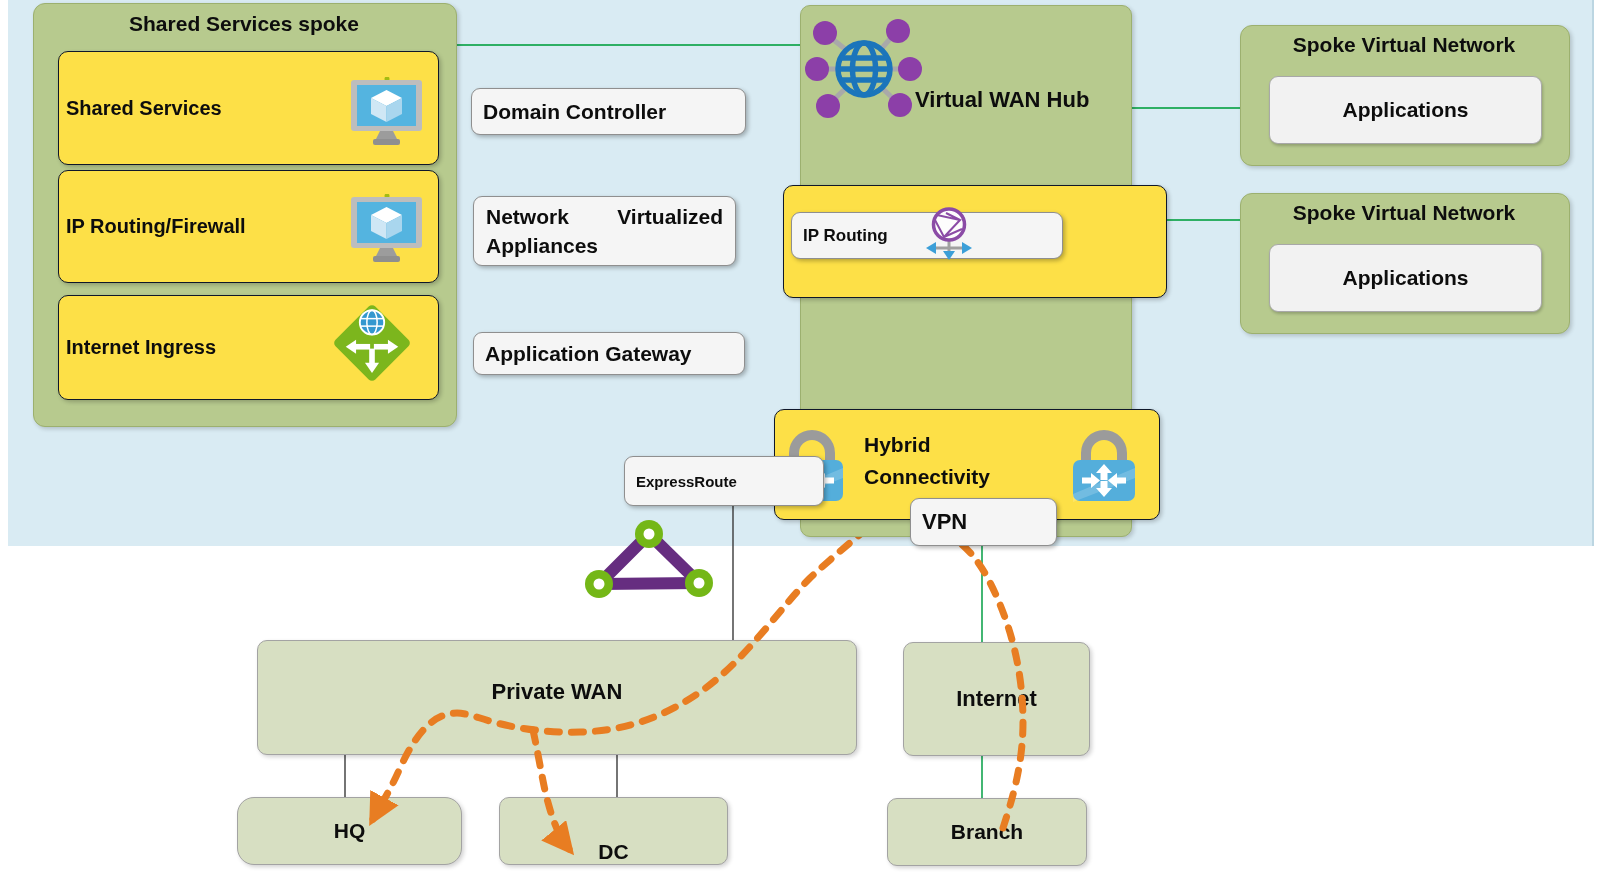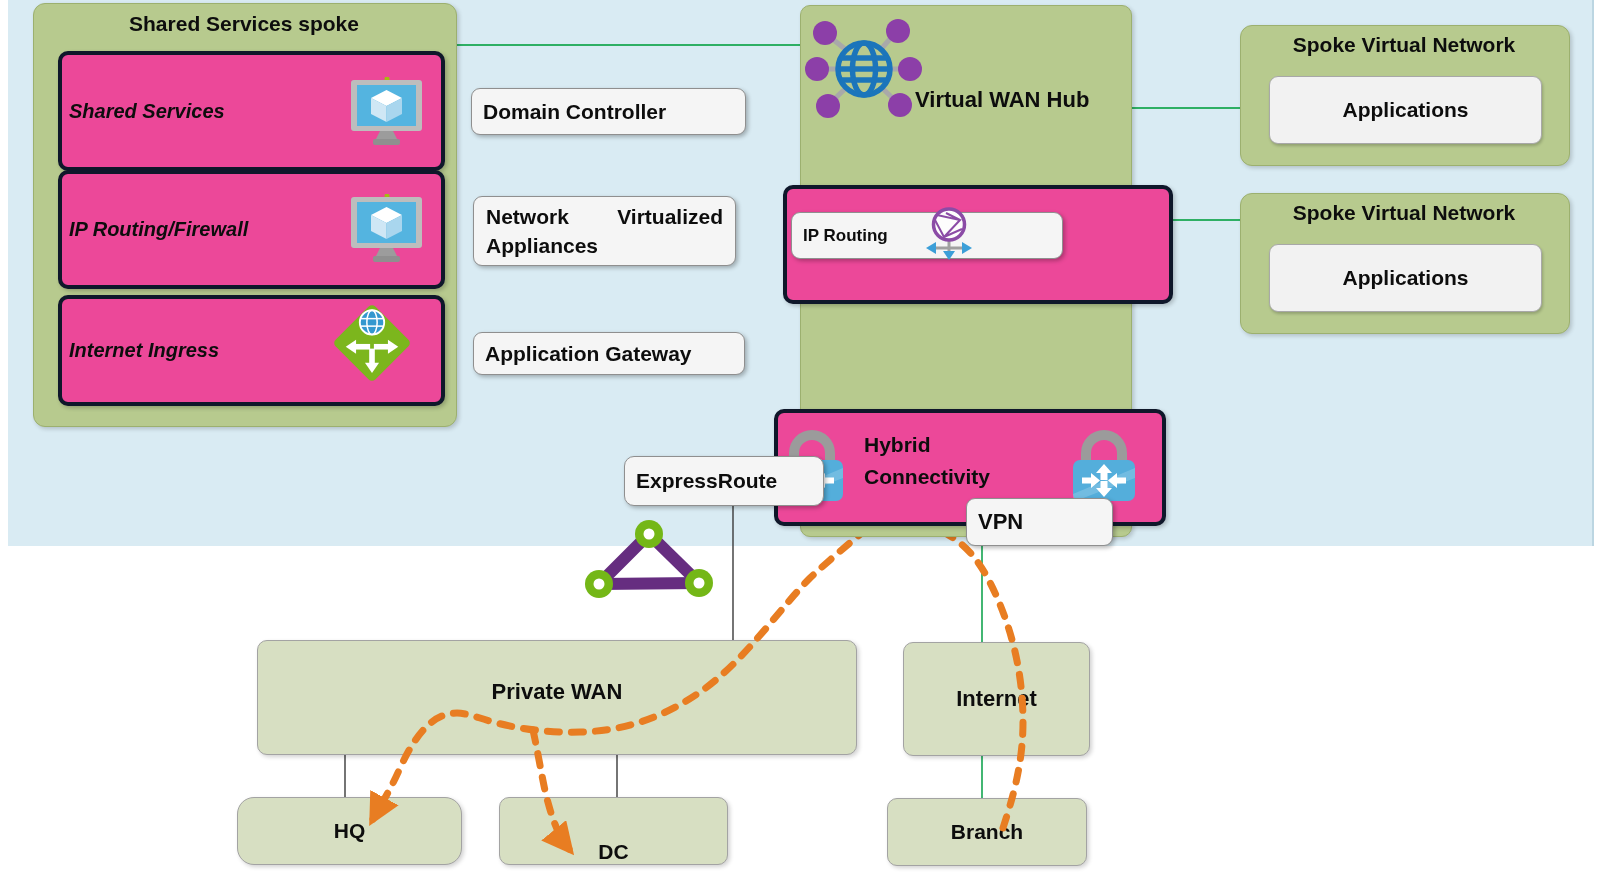--- a/index.html
+++ b/index.html
@@ -2,21 +2,21 @@
 <html><head>
 <meta charset="utf-8">
 <style>
   html,body{margin:0;padding:0;background:#ffffff;}
   #canvas{position:relative;width:1600px;height:882px;overflow:hidden;
     font-family:"Liberation Sans","DejaVu Sans",sans-serif;font-weight:700;color:#0d0d0d;
     background:#ffffff;}
   .abs{position:absolute;}
   .blueband{background:#d9ebf3;border-right:2px solid #bcd6e2;}
   .olive{background:#b7ca8e;border:1px solid #9cb06f;border-radius:12px;box-shadow:2px 2px 4px rgba(0,0,0,0.18);}
-  .grayb{background:#ec4899;border:4px solid #0f172a;border-radius:10px;box-shadow:2px 2px 4px rgba(0,0,0,0.22);font-style:italic;}
+  .grayb{background:#fde047;border:1px solid #0f172a;border-radius:10px;box-shadow:2px 2px 4px rgba(0,0,0,0.22);}
   .tag{background:#f5f5f5;border:1.5px solid #8f8f8f;border-radius:9px;box-shadow:2px 2px 4px rgba(0,0,0,0.28);
     display:flex;align-items:center;padding-left:11px;font-size:20px;margin-left:38px;}
   .lightg{background:#d7dfc2;border:1px solid #a3a3a3;border-radius:10px;box-shadow:2px 2px 4px rgba(0,0,0,0.18);
     display:flex;align-items:center;justify-content:center;font-size:21px;}
   .ctitle{text-align:center;font-size:21px;}
   .rowlbl{display:flex;align-items:center;padding-left:7px;font-size:20px;}
   .apps{background:#f2f2f2;border:1.5px solid #a8a8a8;border-radius:9px;box-shadow:1px 2px 3px rgba(0,0,0,0.2);
     display:flex;align-items:center;justify-content:center;font-size:21px;}
   svg{display:block;}
   .layer{position:absolute;left:0;top:0;pointer-events:none;}
@@ -225,24 +225,24 @@
     <rect x="1" y="32" width="62" height="41" rx="7" fill="#54aedb"></rect>
     <polygon points="1,66 63,40 63,50 1,74" fill="#ffffff" opacity="0.18"></polygon>
     <g fill="#ffffff">
       <path d="M32,36 l8,9 h-4.5 v7 h-7 v-7 H24 z"></path>
       <path d="M32,69 l-8,-9 h4.5 v-7 h7 v7 H40 z"></path>
       <path d="M28,52.5 l-9,-7.5 v4.5 h-9 v6 h9 v4.5 z"></path>
       <path d="M36,52.5 l9,-7.5 v4.5 h9 v6 h-9 v4.5 z"></path>
     </g>
   </svg>
 
-  <div class="abs tag" style="left:586px;top:456px;width:187px;height:48px;z-index:6;font-size:21px;border-radius:10px;">
+  <div class="abs tag" style="left:586px;top:456px;width:187px;height:48px;z-index:6;font-size:15px;">
     <span>ExpressRoute</span>
   </div>
-  <div class="abs tag" style="left:928px;top:498px;width:134px;height:46px;z-index:6;font-size:22px;">
+  <div class="abs tag" style="left:872px;top:498px;width:134px;height:46px;z-index:6;font-size:22px;">
     <span>VPN</span>
   </div>
 
   <svg class="abs" style="left:563px;top:498px;z-index:6;" width="152" height="110" viewBox="0 0 152 110">
     <g stroke="#662d80" stroke-width="12" stroke-linecap="round">
       <line x1="86" y1="36" x2="36" y2="86"></line>
       <line x1="86" y1="36" x2="136" y2="85"></line>
       <line x1="36" y1="86" x2="136" y2="85"></line>
     </g>
     <g fill="#74b717">

